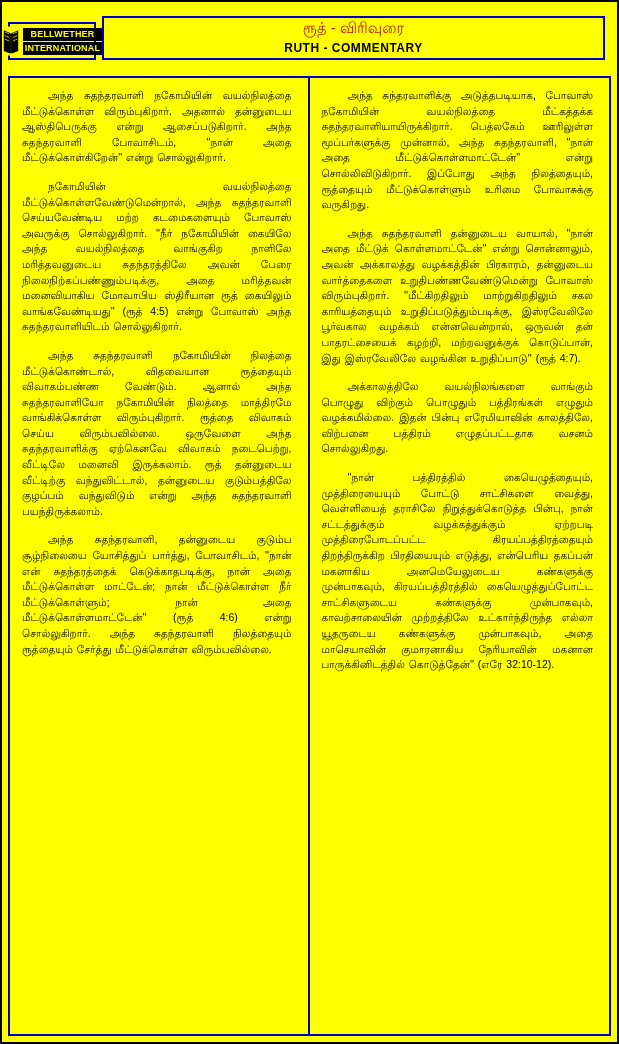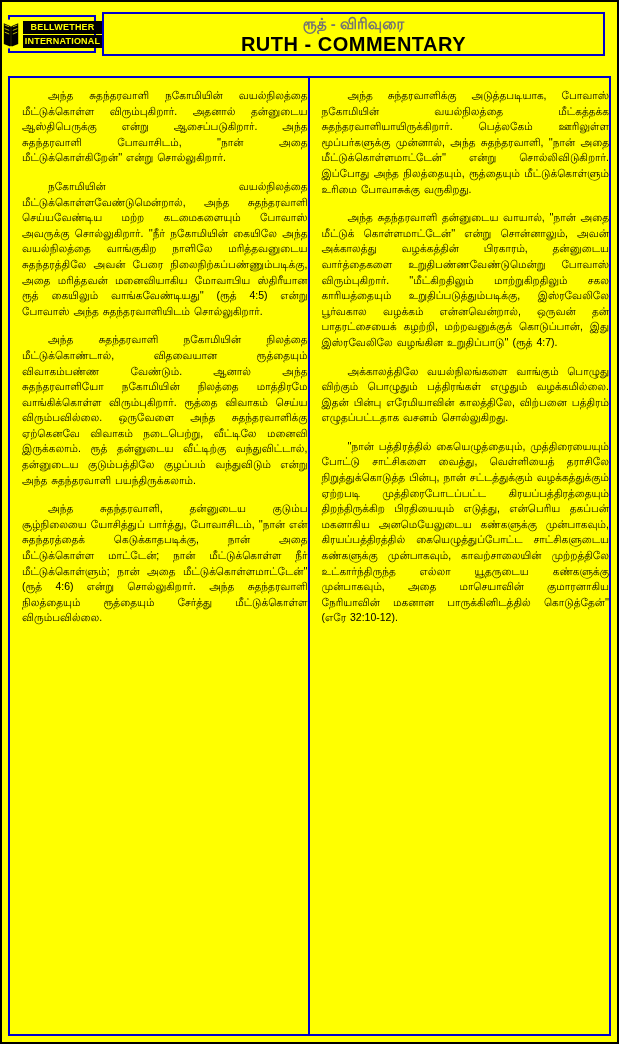--- a/index.html
+++ b/index.html
@@ -20,21 +20,21 @@
     overflow: hidden;
   }
   
   .header {
     position: absolute;
     left: 6px;
     top: 6px;
     right: 6px;
     height: 52px;
     display: flex;
-    align-items: center;
+    align-items: flex-end;
   }
   .logo-box {
     width: 88px;
     border: 2px solid #0000cc;
     background: #ffff00;
     display: flex;
     flex-direction: column;
     justify-content: center;
     align-items: center;
     box-sizing: border-box;
@@ -79,45 +79,45 @@
     border: 2px solid #0000cc;
     background: #ffff00;
     display: flex;
     flex-direction: column;
     align-items: center;
     justify-content: center;
     box-sizing: border-box;
   }
   .title-tamil {
     font-size: 15px;
-    font-weight: bold;
-    color: #737373;
+    font-weight: normal;
+    color: #b91c1c;
     line-height: 20px;
   }
   .title-eng {
-    font-size: 20px;
+    font-size: 12px;
     font-weight: bold;
     color: #000000;
     line-height: 20px;
     letter-spacing: 0.5px;
   }
   
   .columns {
     position: absolute;
     left: 6px;
     top: 74px;
     right: 6px;
     bottom: 6px;
     border: 2px solid #0000cc;
     box-sizing: border-box;
     display: flex;
   }
   .col {
     flex: 1 1 50%;
-    padding: 10px 0 6px 12px;
+    padding: 10px 16px 6px 12px;
     box-sizing: border-box;
   }
   .col.left {
     border-right: 2px solid #0000cc;
   }
   .para {
     font-size: 10.5px;
     line-height: 15.6px;
     color: #000000;
     text-align: justify;

